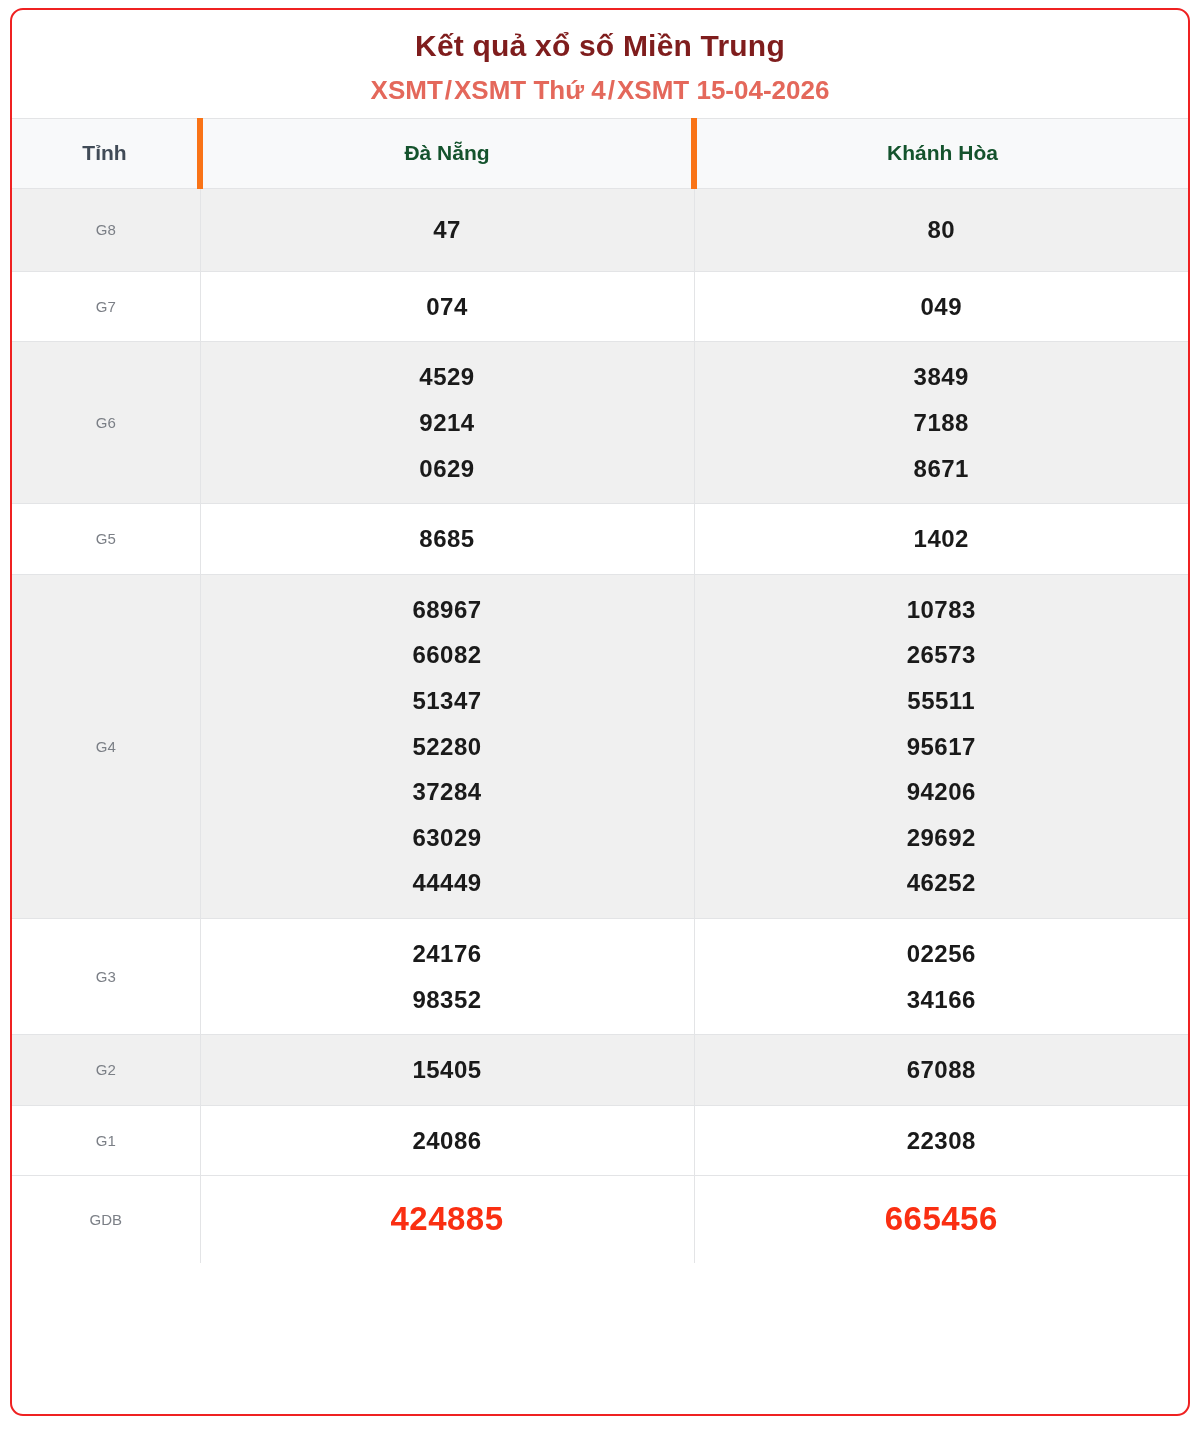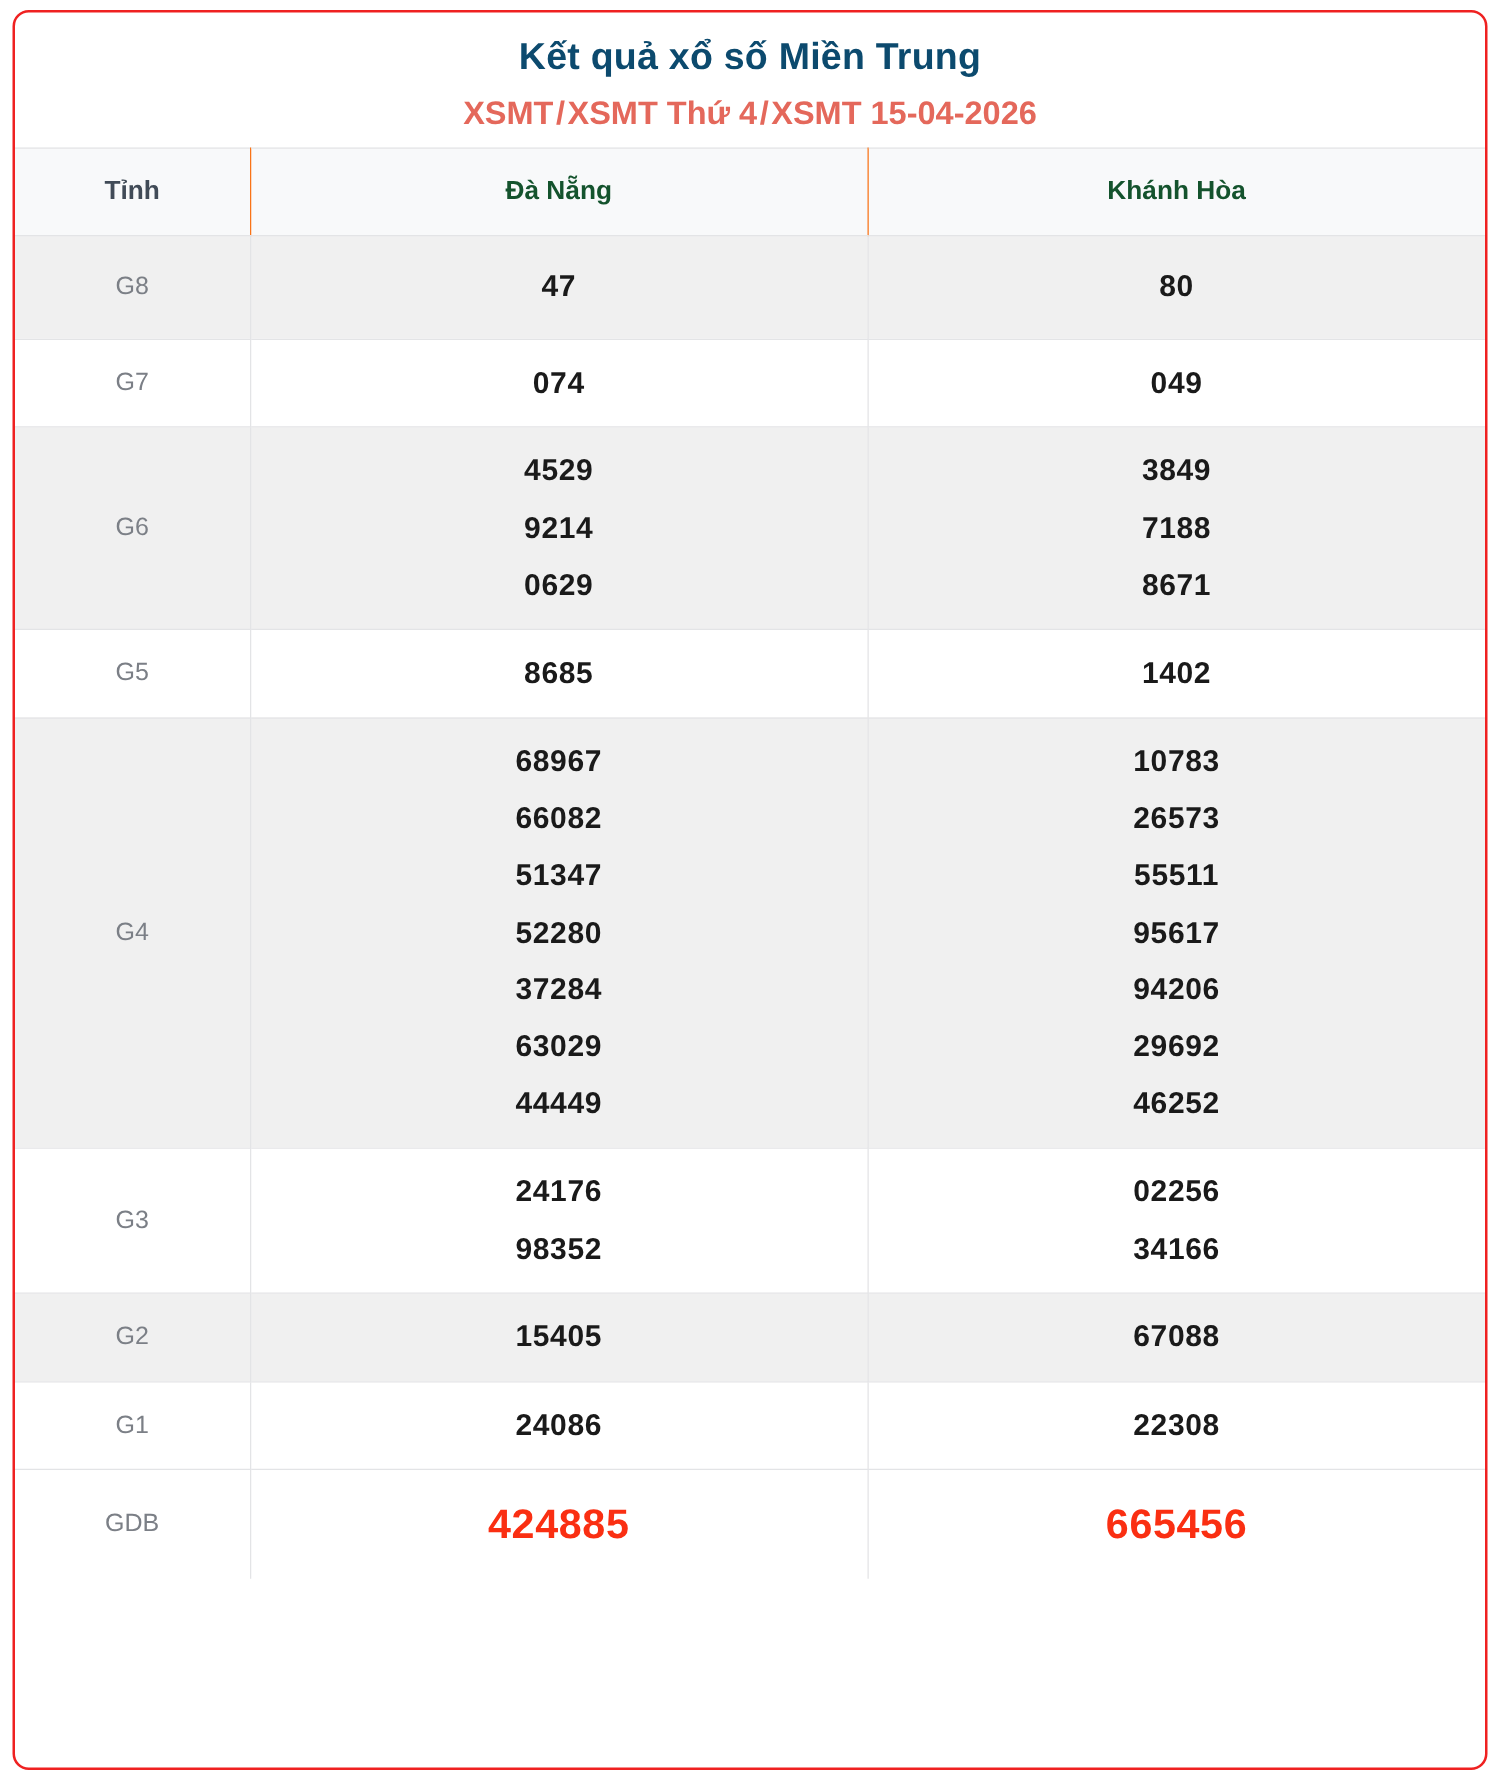--- a/index.html
+++ b/index.html
@@ -24,21 +24,21 @@
     overflow: hidden;
     position: relative;
   }
   .card-header {
     padding: 18px 10px 10px 10px;
     text-align: center;
   }
   .main-title {
     font-size: 30px;
     font-weight: bold;
-    color: #0c4a6e;
+    color: #7f1d1d;
     letter-spacing: 0.2px;
     line-height: 1.2;
   }
   .breadcrumb {
     margin-top: 10px;
     font-size: 26px;
     color: #e4685b;
     line-height: 1.3;
     white-space: nowrap;
     font-weight: bold;
@@ -53,21 +53,21 @@
     table-layout: fixed;
   }
   table.results col.c-label { width: 188px; }
   table.results col.c-prov1 { width: 494px; }
   table.results col.c-prov2 { width: 494px; }
 
   table.results thead th {
     background: #f8f9fa;
     border-top: 1px solid #e3e4e6;
     border-bottom: 1px solid #e3e4e6;
-    border-right: 1px solid #f97316;
+    border-right: 6px solid #f97316;
     height: 70px;
     font-size: 21px;
     font-weight: bold;
     vertical-align: middle;
     text-align: center;
   }
   table.results thead th:last-child { border-right: none; }
   th.th-label { color: #414b57; font-size: 20px; }
   th.th-prov { color: #14532d; }
 
@@ -77,21 +77,21 @@
     text-align: center;
     vertical-align: middle;
   }
   table.results tbody td:last-child { border-right: none; }
   table.results tbody tr:last-child td { border-bottom: none; }
   table.results tbody tr.stripe td { background: #f0f0f0; }
   table.results tbody tr.plain td { background: #ffffff; }
 
   td.label-cell {
     color: #7b7f86;
-    font-size: 20px;
+    font-size: 15px;
     font-weight: normal;
   }
   td.num-cell {
     color: #1a1a1a;
     font-size: 24px;
     font-weight: bold;
     letter-spacing: 0.5px;
     line-height: 1.9;
     padding: 12px 4px;
   }

